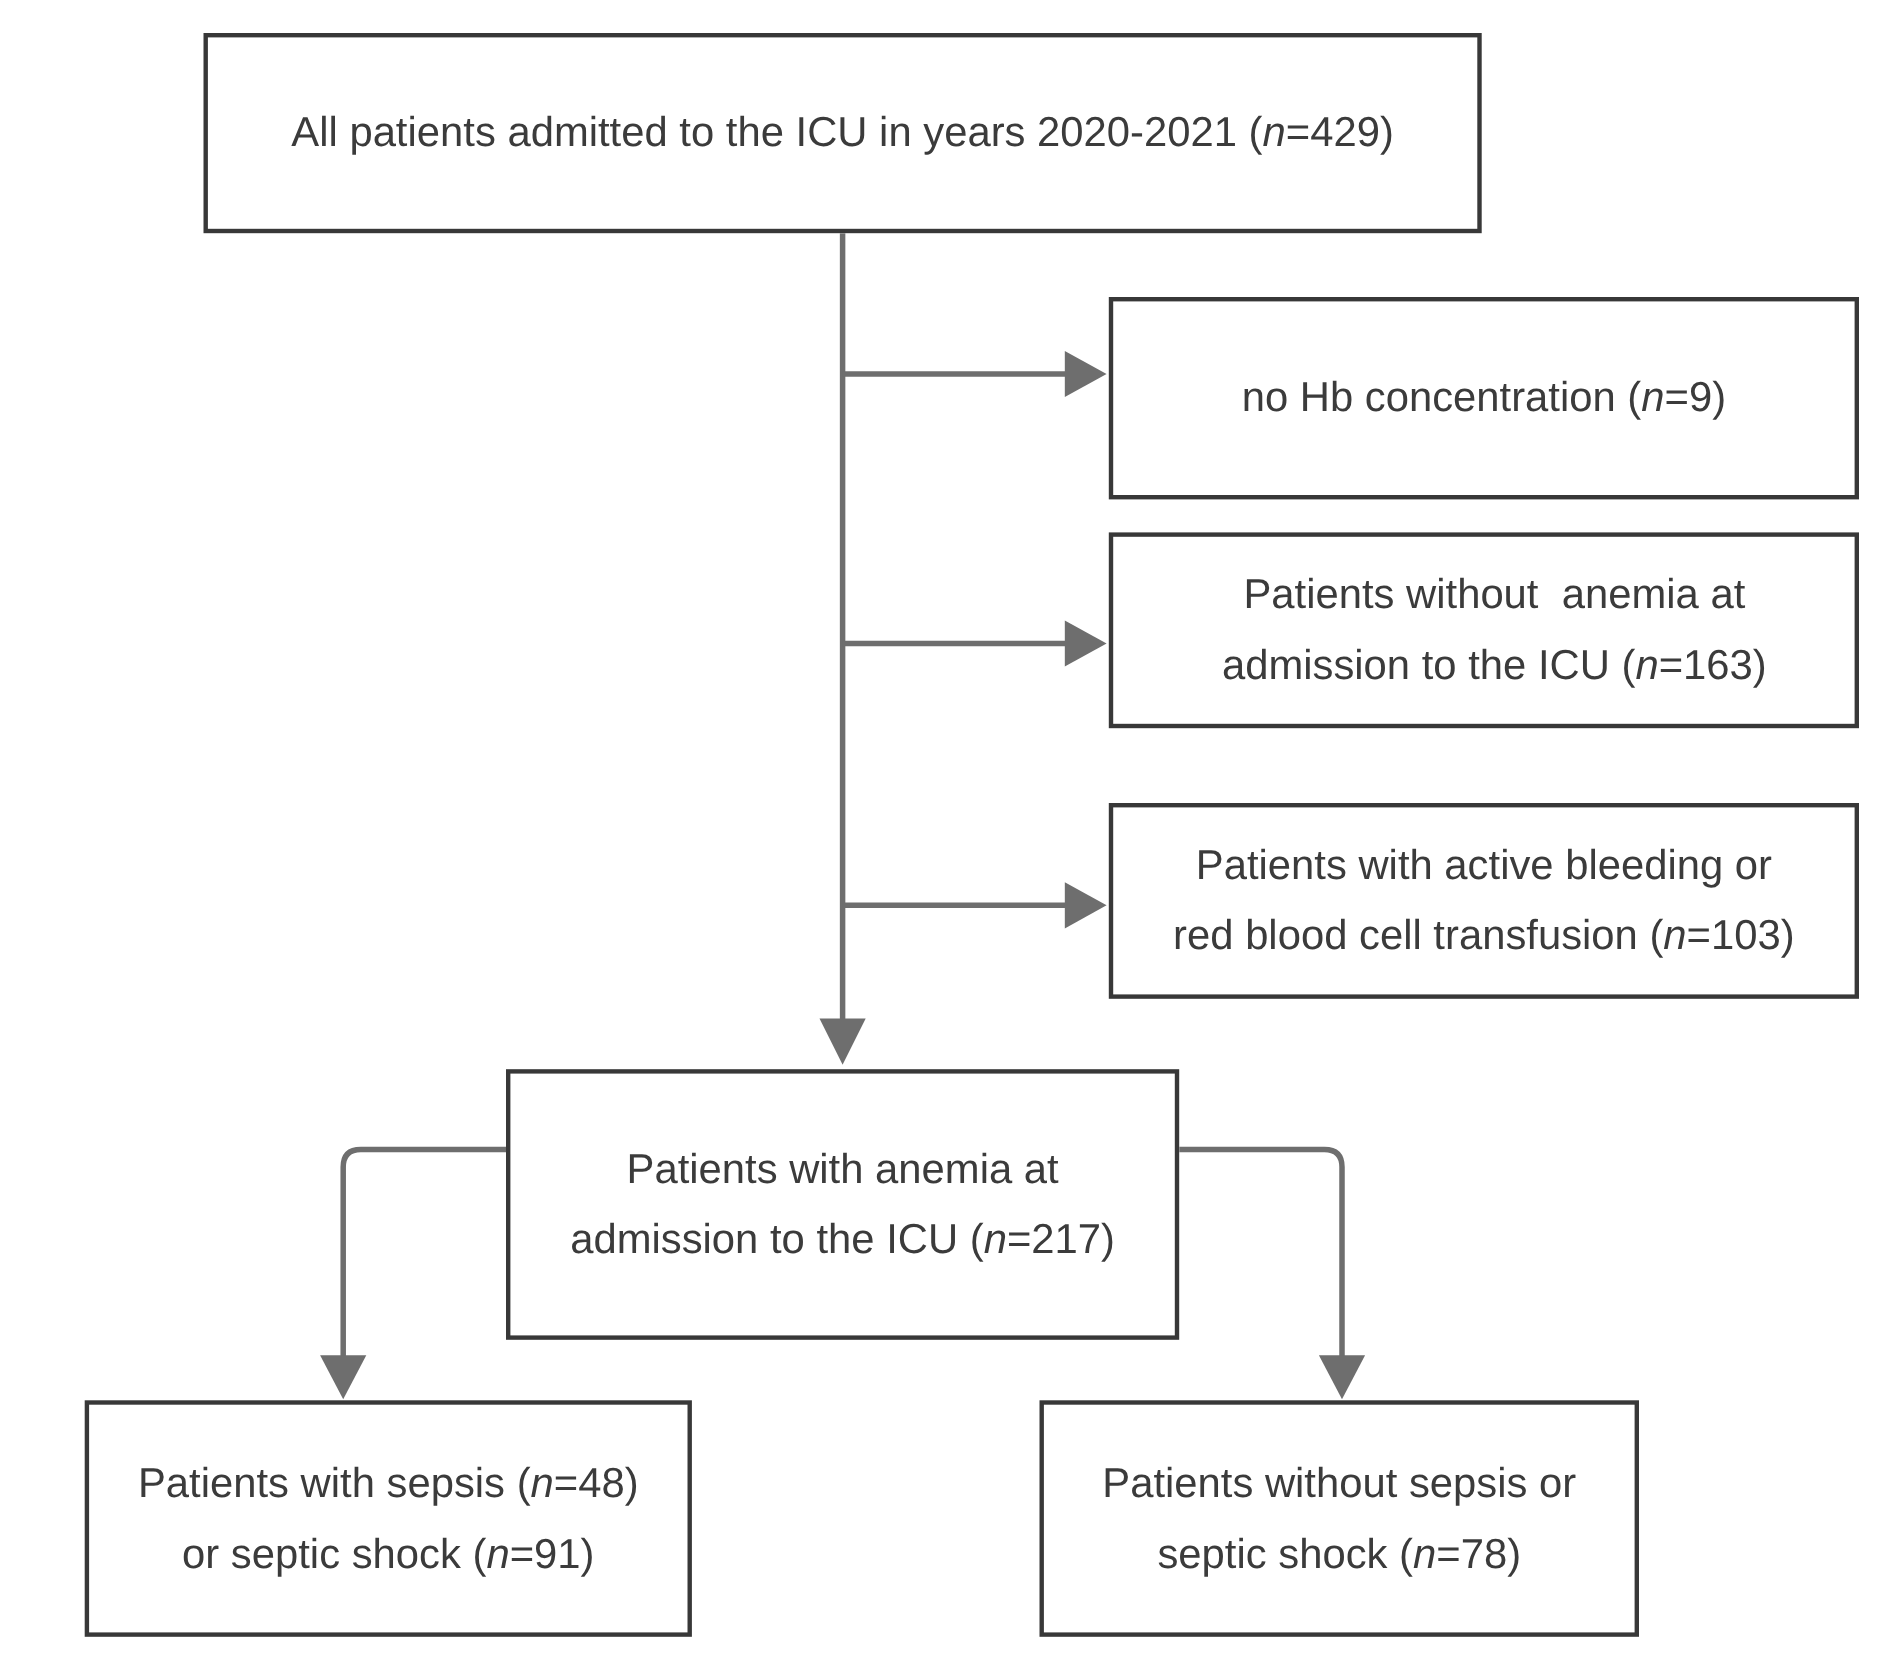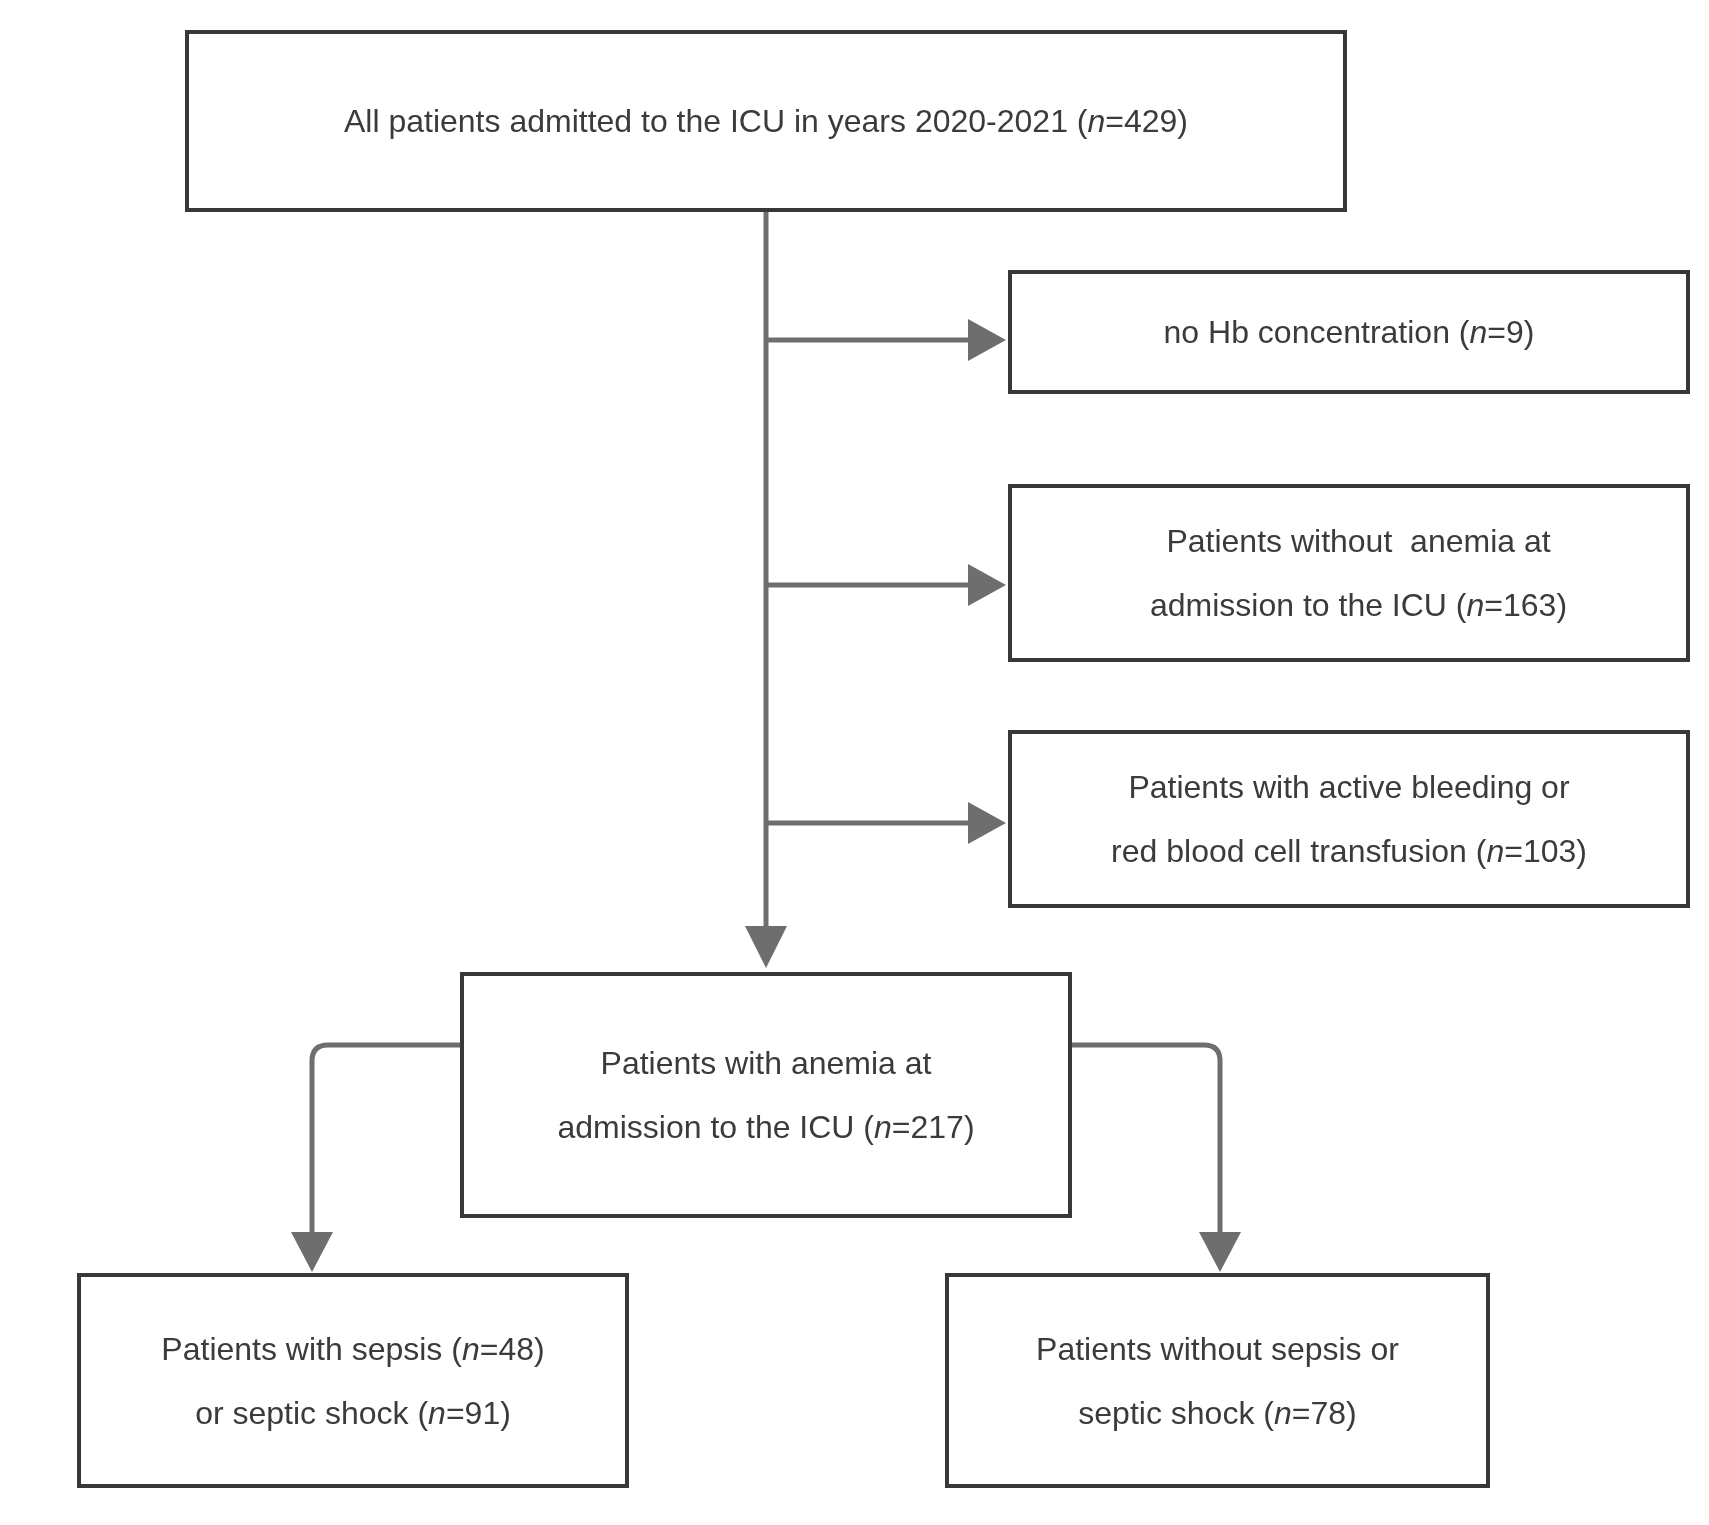--- a/index.html
+++ b/index.html
@@ -18,33 +18,33 @@
     overflow:hidden;
   }
   .fbox{
     position:absolute;
     border:4px solid var(--box-border);
     background:var(--background);
     box-sizing:border-box;
     display:flex;flex-direction:column;
     justify-content:center;align-items:center;
     text-align:center;
-    font-size:32px;
+    font-size:38px;
     line-height:64px;
     color:var(--text);
   }
   .fbox .line{white-space:pre;}
   .fbox .it{font-style:italic;}
   #connectors{position:absolute;left:0;top:0;width:1709px;height:1525px;}
   #connectors path{stroke:var(--connector);stroke-width:5;fill:none;}
   #connectors polygon{fill:var(--connector);stroke:none;}
 
   
   #box-all-patients   {left:185px; top:30px;   width:1162px; height:182px;}
-  #box-no-hb          {left:1008px;top:270px;  width:682px;  height:124px;}
+  #box-no-hb          {left:1008px;top:270px;  width:682px;  height:184px;}
   #box-without-anemia {left:1008px;top:484px;  width:682px;  height:178px;padding-left:19px;}
   #box-active-bleeding{left:1008px;top:730px;  width:682px;  height:178px;}
   #box-with-anemia    {left:460px; top:972px;  width:612px;  height:246px;}
   #box-sepsis         {left:33px;  top:1273px; width:552px;  height:215px;margin-left:44px;}
   #box-no-sepsis      {left:945px; top:1273px; width:545px;  height:215px;}
 </style>
 </head>
 <body>
 
 <div id="stage">

